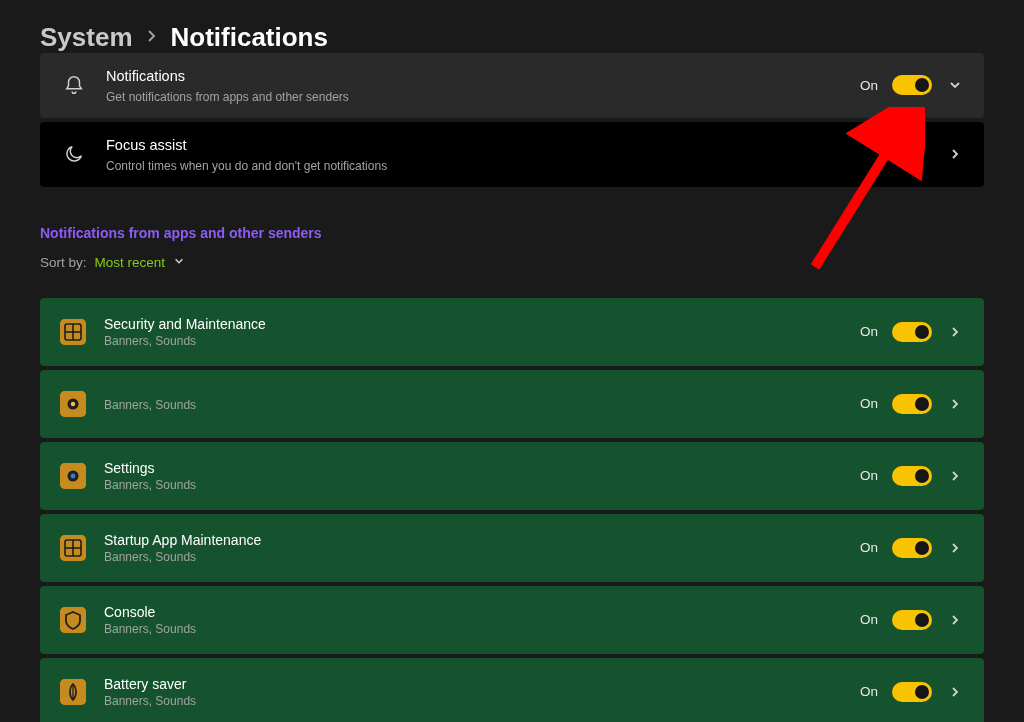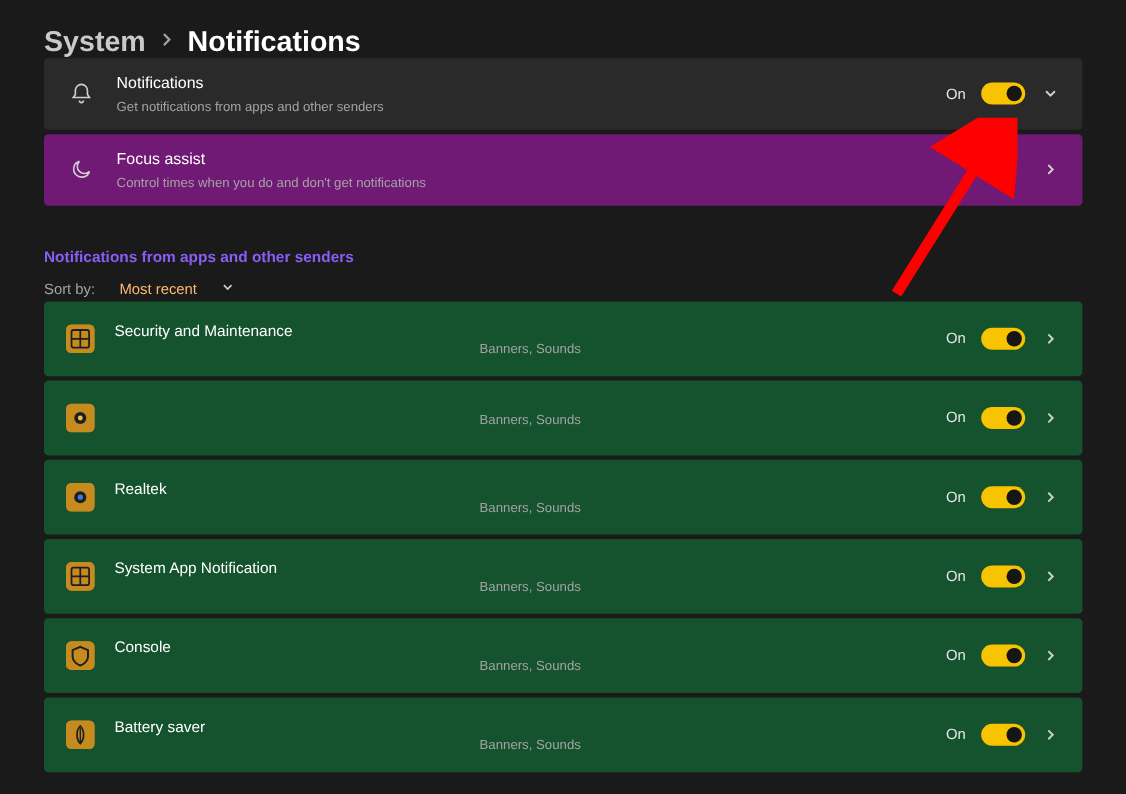--- a/index.html
+++ b/index.html
@@ -40,21 +40,21 @@
     .card {
       background: #2a2a2a;
       border-radius: 4px;
       padding: 14px 20px;
       display: flex;
       align-items: center;
       margin-bottom: 4px;
       min-height: 64px;
     }
     .card.light {
-      background: #701a75;
+      background: #000000;
     }
     .card-icon {
       width: 28px;
       height: 28px;
       display: flex;
       align-items: center;
       justify-content: center;
       margin-right: 18px;
       flex-shrink: 0;
       color: #d0d0d0;
@@ -110,25 +110,25 @@
       font-size: 14px;
       font-weight: 600;
       color: #8b5cf6;
       margin: 38px 0 14px 0;
     }
     .sort-row {
       font-size: 13.5px;
       color: #a3a3a3;
       display: flex;
       align-items: center;
-      gap: 22px;
-      margin-bottom: 4px;
+      gap: 8px;
+      margin-bottom: 28px;
     }
     .sort-value {
-      color: #fdba74;
+      color: #84cc16;
     }
     .app-row {
       background: #14532d;
       border-radius: 4px;
       padding: 14px 20px;
       display: flex;
       align-items: center;
       margin-bottom: 4px;
       min-height: 68px;
     }
@@ -151,21 +151,20 @@
       flex: 1;
     }
     .app-title {
       font-size: 14px;
       color: #ffffff;
     }
     .app-sub {
       font-size: 12px;
       color: #a3a3a3;
       margin-top: 2px;
-      text-align: center;
     }
     .arrow {
       position: absolute;
       left: 805px;
       top: 107px;
       pointer-events: none;
     }
   </style>
 </head>
 <body>
@@ -286,21 +285,21 @@
     </div>
     <div class="app-row">
     <div class="app-icon">
         <svg viewBox="0 0 26 26">
           <rect x="0" y="0" width="26" height="26" rx="5" fill="#c58b1e"></rect>
           <circle cx="13" cy="13" r="5.5" fill="#1f1f1f"></circle>
           <circle cx="13" cy="13" r="2.4" fill="#3b7adf"></circle>
         </svg>
       </div>
     <div class="app-text">
-      <div class="app-title">Realtek</div>
+      <div class="app-title">Settings</div>
       <div class="app-sub">Banners, Sounds</div>
     </div>
     <div class="card-right">
       <span class="state-label">On</span>
       <div class="toggle">
           <div class="toggle-thumb"></div>
         </div>
       <div class="chevron">
         <svg width="14" height="14" viewBox="0 0 14 14" fill="none" stroke="currentColor" stroke-width="1.8">
             <path d="M5 3 L9 7 L5 11"></path>
@@ -311,21 +310,21 @@
     <div class="app-row">
     <div class="app-icon">
         <svg viewBox="0 0 26 26">
           <rect x="0" y="0" width="26" height="26" rx="5" fill="#c58b1e"></rect>
           <rect x="5" y="5" width="16" height="16" rx="2" fill="none" stroke="#1f1f1f" stroke-width="1.6"></rect>
           <line x1="13" y1="5" x2="13" y2="21" stroke="#1f1f1f" stroke-width="1.6"></line>
           <line x1="5" y1="13" x2="21" y2="13" stroke="#1f1f1f" stroke-width="1.6"></line>
         </svg>
       </div>
     <div class="app-text">
-      <div class="app-title">System App Notification</div>
+      <div class="app-title">Startup App Maintenance</div>
       <div class="app-sub">Banners, Sounds</div>
     </div>
     <div class="card-right">
       <span class="state-label">On</span>
       <div class="toggle">
           <div class="toggle-thumb"></div>
         </div>
       <div class="chevron">
         <svg width="14" height="14" viewBox="0 0 14 14" fill="none" stroke="currentColor" stroke-width="1.8">
             <path d="M5 3 L9 7 L5 11"></path>

